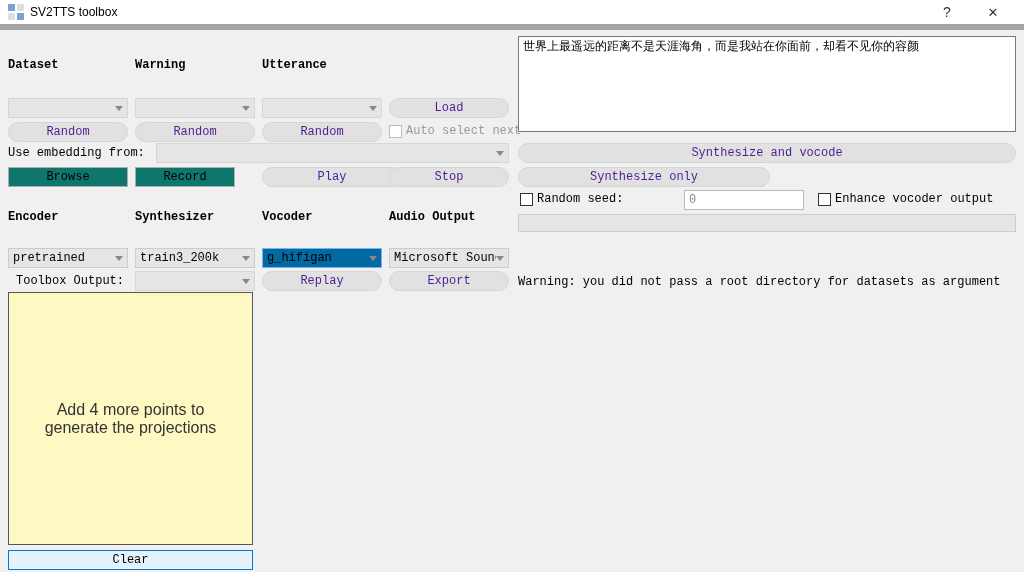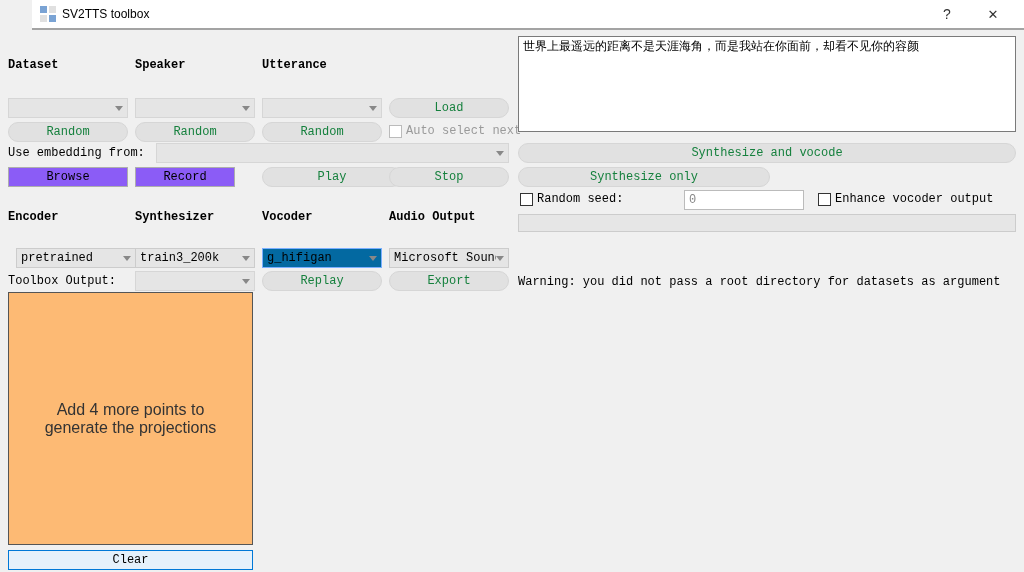--- a/index.html
+++ b/index.html
@@ -11,22 +11,21 @@
     background: #f0f0f0;
     color: #000;
     overflow: hidden;
   }
   .titlebar {
     height: 30px;
     background: #fff;
     display: flex;
     align-items: center;
     padding: 0 8px;
-    border-bottom: 2px solid #a3a3a3;
-    margin-left: 32px;
+    border-bottom: 6px solid #a3a3a3;
   }
   .titlebar .app-icon {
     width: 16px; height: 16px;
     margin-right: 6px;
     display: inline-block;
     background:
       linear-gradient(#7aa3d4,#7aa3d4) 0 0/7px 7px no-repeat,
       linear-gradient(#e0e0e0,#e0e0e0) 9px 0/7px 7px no-repeat,
       linear-gradient(#e0e0e0,#e0e0e0) 0 9px/7px 7px no-repeat,
       linear-gradient(#7aa3d4,#7aa3d4) 9px 9px/7px 7px no-repeat;
@@ -62,27 +61,27 @@
     width: 0; height: 0;
     border-left: 4px solid transparent;
     border-right: 4px solid transparent;
     border-top: 5px solid #888;
   }
   .combo.disabled { color: #888; background: #e5e5e5; border-color: #d6d6d6; }
   .combo.enabled { background: #0369a1; border-color: #7aafff; }
   .btn {
     position: absolute;
     height: 20px;
-    background: #8b5cf6;
+    background: #0f766e;
     border: 1px solid #adadad;
     display: flex; align-items: center; justify-content: center;
     font-family: "NSimSun","SimSun","Courier New",monospace;
     font-size: 12px;
   }
-  .btn.disabled { color: #15803d; border-color: #d6d6d6; background: #e1e1e1; border-radius: 10px; }
+  .btn.disabled { color: #4c1d95; border-color: #d6d6d6; background: #e1e1e1; border-radius: 10px; }
   .btn.highlight { background: #e5f1fb; border-color: #0078d7; }
   .chk { position: absolute; display: flex; align-items: center; gap: 4px; font-family: "NSimSun","SimSun","Courier New",monospace; font-size: 12px; }
   .chk .box {
     width: 13px; height: 13px; border: 1px solid #333; background: #fff;
     display: inline-block;
   }
   .chk.disabled { color: #9a9a9a; }
   .chk.disabled .box { border-color: #bbb; }
   .txtarea {
     position: absolute;
@@ -99,21 +98,21 @@
     height: 20px;
     background: #fff;
     border: 1px solid #bbb;
     display: flex; align-items: center;
     padding: 0 4px;
     font-family: "NSimSun","SimSun","Courier New",monospace;
     font-size: 12px; color: #888;
   }
   .viz {
     position: absolute;
-    background: #fdba74;
+    background: #fef9c3;
     border: 1px solid #555;
     display: flex; align-items: center; justify-content: center;
     text-align: center;
     font-family: "Segoe UI", sans-serif;
     font-size: 16px;
     color: #333;
     padding: 8px;
   }
   .progress {
     position: absolute;
@@ -134,21 +133,21 @@
       <span>?</span>
     </div>
   <div class="tb-btn close">
       <span>✕</span>
     </div>
 </div>
 
 <div class="content">
 
   <div class="lbl" style="left:8px; top:28px;">Dataset</div>
-  <div class="lbl" style="left:135px; top:28px;">Speaker</div>
+  <div class="lbl" style="left:135px; top:28px;">Warning</div>
   <div class="lbl" style="left:262px; top:28px;">Utterance</div>
 
   <div class="combo disabled" style="left:8px; top:68px; width:120px;">
     <span></span>
       <span class="arrow"></span>
   </div>
   <div class="combo disabled" style="left:135px; top:68px; width:120px;">
     <span></span>
       <span class="arrow"></span>
   </div>
@@ -191,38 +190,38 @@
   </div>
   <div class="btn disabled" style="left:389px; top:137px; width:120px;">
     <span>Stop</span>
   </div>
 
   <div class="lbl" style="left:8px; top:180px;">Encoder</div>
   <div class="lbl" style="left:135px; top:180px;">Synthesizer</div>
   <div class="lbl" style="left:262px; top:180px;">Vocoder</div>
   <div class="lbl" style="left:389px; top:180px;">Audio Output</div>
 
-  <div class="combo" style="left:8px; top:218px; width:120px;margin-left:8px;">
+  <div class="combo" style="left:8px; top:218px; width:120px;">
     <span>pretrained</span>
       <span class="arrow"></span>
   </div>
   <div class="combo" style="left:135px; top:218px; width:120px;">
     <span>train3_200k</span>
       <span class="arrow"></span>
   </div>
   <div class="combo enabled" style="left:262px; top:218px; width:120px;">
     <span>g_hifigan</span>
       <span class="arrow"></span>
   </div>
   <div class="combo" style="left:389px; top:218px; width:120px;">
     <span style="white-space:nowrap;overflow:hidden;">Microsoft Sound Mapp</span>
       <span class="arrow"></span>
   </div>
 
-  <div class="lbl normal" style="left:8px; top:244px;">Toolbox Output:</div>
+  <div class="lbl normal" style="left:16px; top:244px;">Toolbox Output:</div>
   <div class="combo disabled" style="left:135px; top:241px; width:120px;">
     <span></span>
       <span class="arrow"></span>
   </div>
   <div class="btn disabled" style="left:262px; top:241px; width:120px;">
     <span>Replay</span>
   </div>
   <div class="btn disabled" style="left:389px; top:241px; width:120px;">
     <span>Export</span>
   </div>

